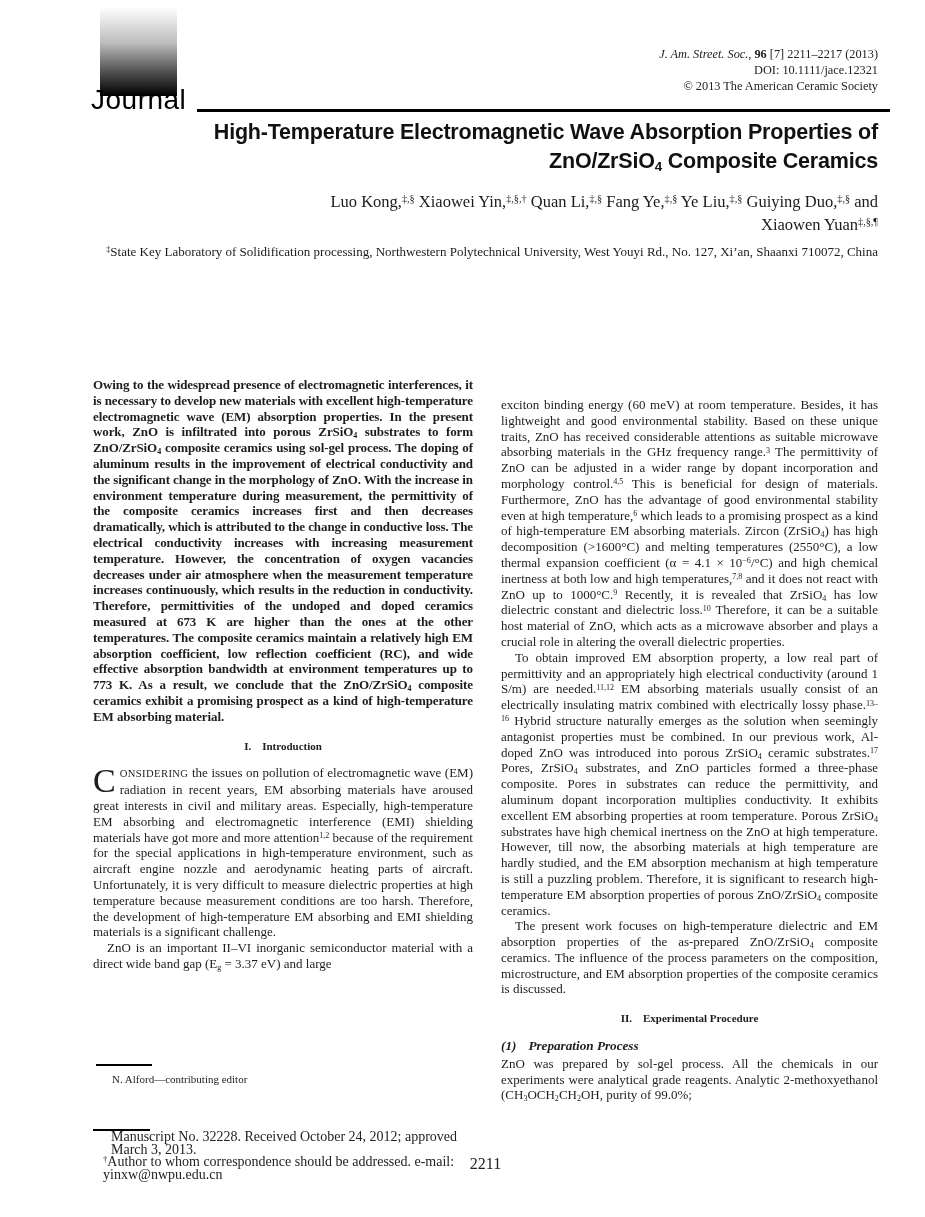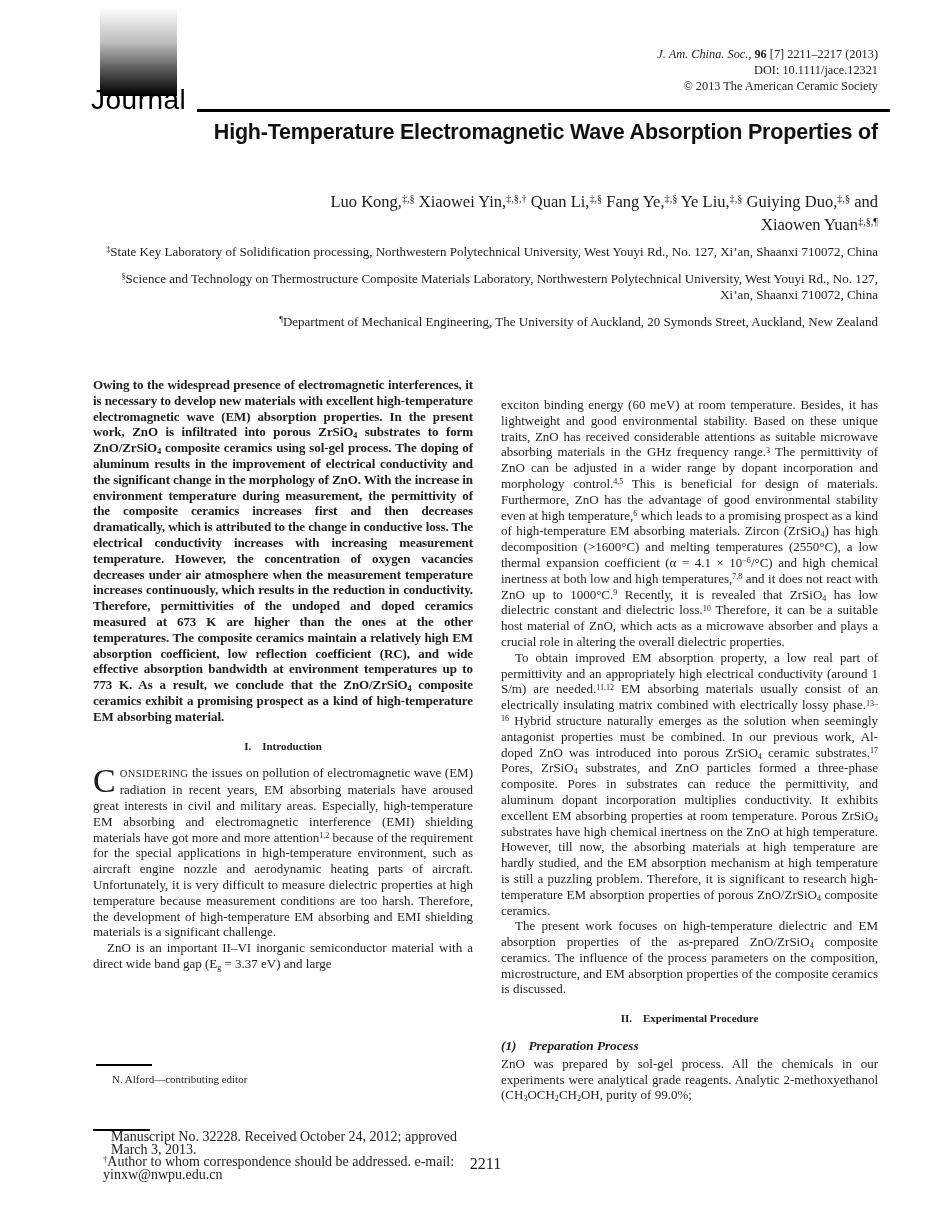--- a/index.html
+++ b/index.html
@@ -53,38 +53,37 @@
 </head>
 <body>
 
 <div class="page">
 
   <div class="logo-grad"></div>
   <div class="wordmark">Journal</div>
   <div class="mast-rule"></div>
 
   <div class="mast-cite">
-    <div><span class="it">J. Am. China. Soc.,</span> <span class="bd">96</span> <span>[7] 2211–2217 (2013)</span></div>
+    <div><span class="it">J. Am. Street. Soc.,</span> <span class="bd">96</span> <span>[7] 2211–2217 (2013)</span></div>
     <div>DOI: 10.1111/jace.12321</div>
     <div>© 2013 The American Ceramic Society</div>
   </div>
 
   <div class="title">
     <div>High-Temperature Electromagnetic Wave Absorption Properties of</div>
+    <div>ZnO/ZrSiO<sub>4</sub> Composite Ceramics</div>
   </div>
 
   <div class="authors">
     <div>Luo Kong,<sup>‡,§</sup> Xiaowei Yin,<sup>‡,§,†</sup> Quan Li,<sup>‡,§</sup> Fang Ye,<sup>‡,§</sup> Ye Liu,<sup>‡,§</sup> Guiying Duo,<sup>‡,§</sup> and</div>
     <div>Xiaowen Yuan<sup>‡,§,¶</sup></div>
   </div>
 
   <div class="affils">
     <p><sup>‡</sup>State Key Laboratory of Solidification processing, Northwestern Polytechnical University, West Youyi Rd., No. 127, Xi’an, Shaanxi 710072, China</p>
-    <p><sup>§</sup>Science and Technology on Thermostructure Composite Materials Laboratory, Northwestern Polytechnical University, West Youyi Rd., No. 127, Xi’an, Shaanxi 710072, China</p>
-    <p><sup>¶</sup>Department of Mechanical Engineering, The University of Auckland, 20 Symonds Street, Auckland, New Zealand</p>
   </div>
 
   <div class="cols">
 
     <div class="col">
       <p class="abstract">Owing to the widespread presence of electromagnetic interferences, it is necessary to develop new materials with excellent high-temperature electromagnetic wave (EM) absorption properties. In the present work, ZnO is infiltrated into porous ZrSiO<sub>4</sub> substrates to form ZnO/ZrSiO<sub>4</sub> composite ceramics using sol-gel process. The doping of aluminum results in the improvement of electrical conductivity and the significant change in the morphology of ZnO. With the increase in environment temperature during measurement, the permittivity of the composite ceramics increases first and then decreases dramatically, which is attributed to the change in conductive loss. The electrical conductivity increases with increasing measurement temperature. However, the concentration of oxygen vacancies decreases under air atmosphere when the measurement temperature increases continuously, which results in the reduction in conductivity. Therefore, permittivities of the undoped and doped ceramics measured at 673 K are higher than the ones at the other temperatures. The composite ceramics maintain a relatively high EM absorption coefficient, low reflection coefficient (RC), and wide effective absorption bandwidth at environment temperatures up to 773 K. As a result, we conclude that the ZnO/ZrSiO<sub>4</sub> composite ceramics exhibit a promising prospect as a kind of high-temperature EM absorbing material.</p>
 
       <div class="sec-heading">
         <span class="num">I.</span><span>Introduction</span>
       </div>

